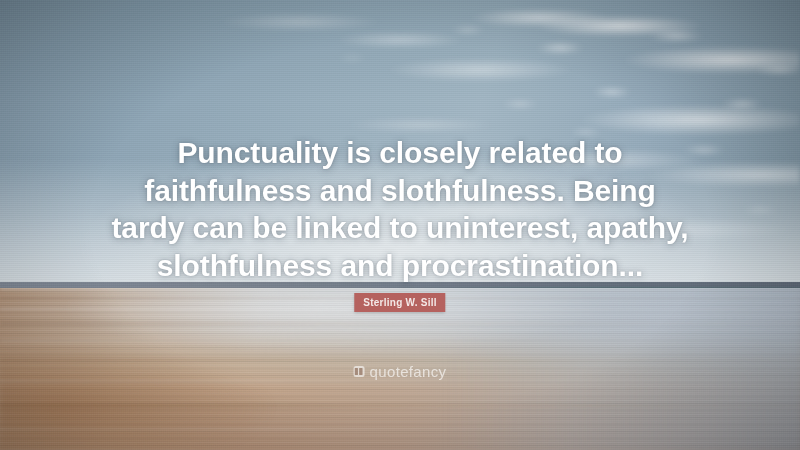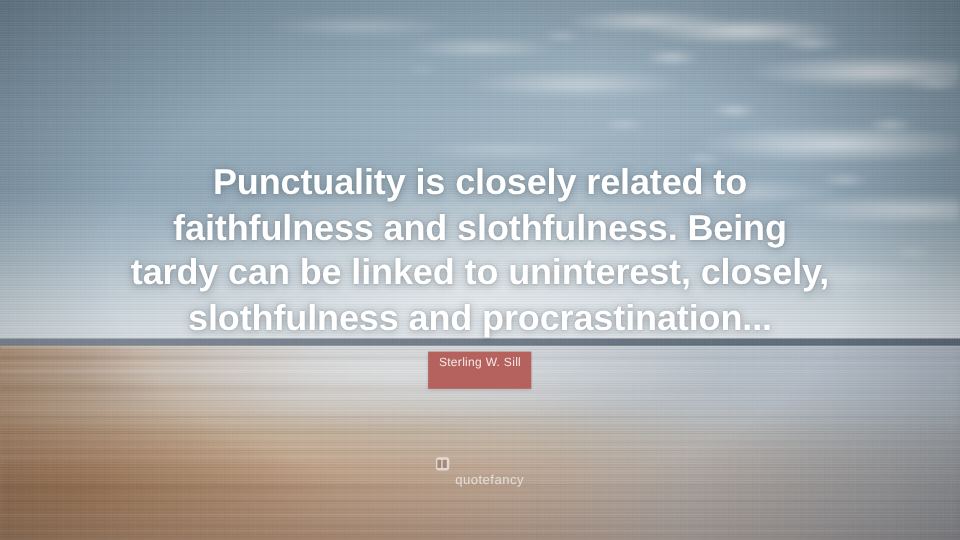--- a/index.html
+++ b/index.html
@@ -209,23 +209,23 @@
 
   
   .author-badge {
     position: absolute;
     left: 50%;
     top: 293px;
     transform: translateX(-50%);
     background: #b5625f;
     color: #f4e9e8;
     font-size: 10px;
-    font-weight: 400;
+    font-weight: 700;
     letter-spacing: 0.25px;
-    padding: 4px 9px 16px 9px;
+    padding: 4px 9px 4px 9px;
     line-height: 11px;
     z-index: 7;
     box-shadow: 0 1px 3px rgba(0,0,0,0.18);
   }
 
   
   .watermark {
     position: absolute;
     left: 50%;
     top: 366px;
@@ -241,25 +241,24 @@
     height: 11px;
     border-radius: 2.5px;
     background: rgba(255,255,255,0.80);
     display: flex;
     align-items: center;
     justify-content: center;
   }
   .wm-mark svg { display: block; }
   .wm-text {
     color: rgba(255,255,255,0.88);
-    font-size: 11px;
+    font-size: 15px;
     letter-spacing: 0.35px;
     line-height: 11px;
     font-weight: 400;
-    margin-top: 29px;
   }
 </style>
 </head>
 <body>
 
 <div id="stage">
 
   <div class="sky">
     <div class="sky-base"></div>
     <div class="cloudfield"></div>
@@ -273,21 +272,21 @@
   <div class="ground">
     <div class="ground-base"></div>
     <div class="streaks-big"></div>
     <div class="streaks"></div>
     <div class="ground-wash"></div>
   </div>
 
   <div class="quote">
     <span class="quote-line">Punctuality is closely related to</span>
     <span class="quote-line">faithfulness and slothfulness. Being</span>
-    <span class="quote-line">tardy can be linked to uninterest, closely,</span>
+    <span class="quote-line">tardy can be linked to uninterest, apathy,</span>
     <span class="quote-line">slothfulness and procrastination...</span>
   </div>
 
   <div class="author-badge">Sterling W. Sill</div>
 
   <div class="watermark">
     <span class="wm-mark">
       <svg width="9" height="7" viewBox="0 0 9 7" aria-hidden="true">
         <rect x="0" y="0" width="3.4" height="7" rx="0.6" fill="#9b7f70"></rect>
         <rect x="4.6" y="0" width="3.4" height="7" rx="0.6" fill="#9b7f70"></rect>

